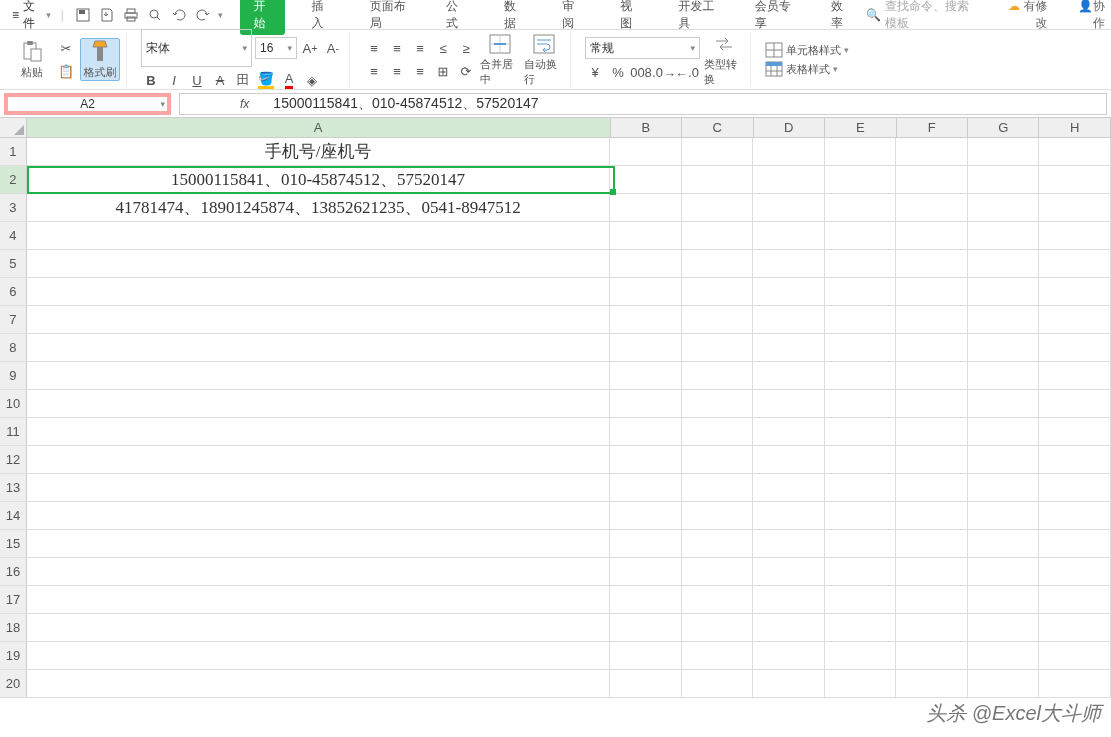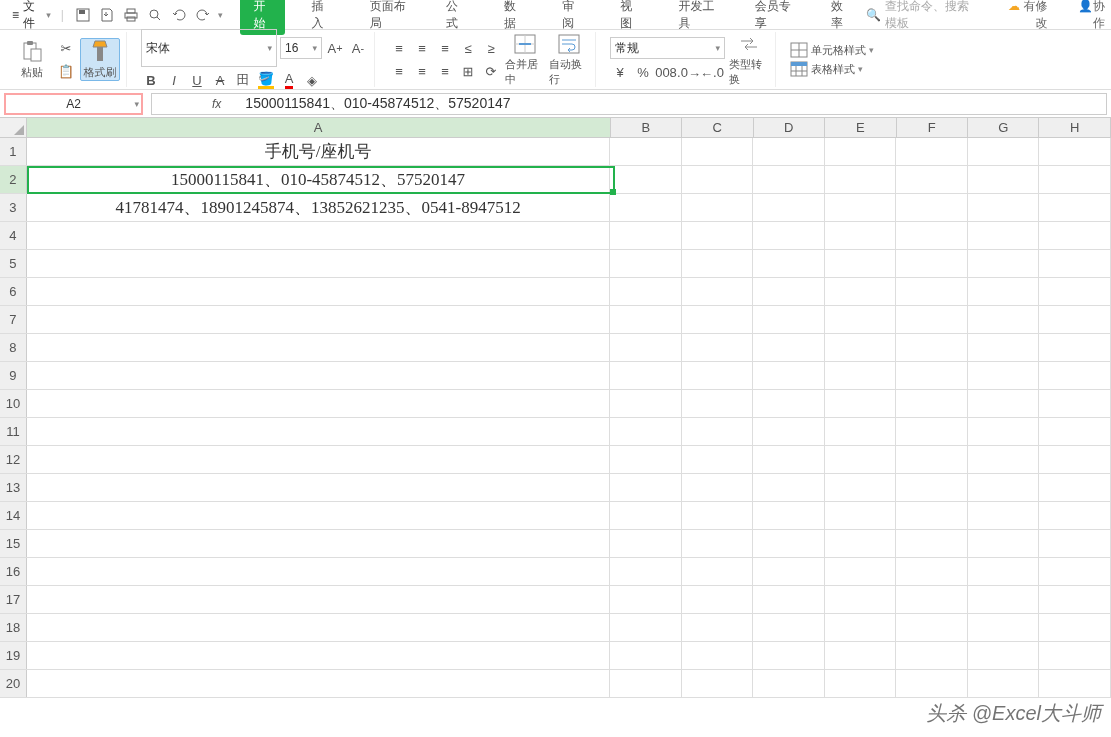--- a/index.html
+++ b/index.html
@@ -17,29 +17,29 @@
 .r-links { display: flex; gap: 24px; margin-left: 20px; color: #666; align-items: center; text-align: right; }
 
 
 .ribbon { height: 60px; border-bottom: 1px solid #ddd; display: flex; align-items: stretch; padding: 2px 6px; gap: 8px; }
 .grp { display: flex; align-items: center; gap: 4px; border-right: 1px solid #eee; padding: 0 6px; }
 .big { display: flex; flex-direction: column; align-items: center; justify-content: center; width: 40px; font-size: 11px; color: #555; gap: 2px; }
 .big.sel { background: #cce4f7; border: 1px solid #7ab8e8; border-radius: 2px; align-items: center; }
 .icn { color: #666; }
 .stack { display: flex; flex-direction: column; gap: 3px; }
 .row { display: flex; align-items: center; gap: 3px; }
-.fontname { width: 136px; height: 22px; border: 1px solid #ccc; font-size: 12px; padding: 18px 4px; display: flex; align-items: center; justify-content: space-between; }
+.fontname { width: 111px; height: 22px; border: 1px solid #ccc; font-size: 12px; padding: 18px 4px; display: flex; align-items: center; justify-content: space-between; }
 .fontsize { width: 42px; height: 22px; border: 1px solid #ccc; font-size: 12px; padding: 0 4px; display: flex; align-items: center; justify-content: space-between; }
 .btn { width: 20px; height: 20px; display: flex; align-items: center; justify-content: center; color: #555; font-size: 13px; }
 .numfmt { width: 115px; height: 22px; border: 1px solid #ccc; padding: 0 4px; display: flex; align-items: center; justify-content: space-between; }
 .lbl { font-size: 11px; color: #555; }
 
 
 .fbar { height: 28px; border-bottom: 1px solid #ccc; display: flex; align-items: center; }
-.namebox { width: 139px; height: 22px; border: 2px solid #fca5a5; margin: 0 4px; display: flex; align-items: center; justify-content: center; position: relative; }
+.namebox { width: 167px; height: 22px; border: 4px solid #fca5a5; margin: 0 4px; display: flex; align-items: center; justify-content: center; position: relative; }
 .namebox .dd { position: absolute; right: 2px; color: #888; font-size: 9px; }
 .fbox { flex: 1; height: 22px; border: 1px solid #ccc; margin: 0 4px; display: flex; align-items: center; padding: 0 6px; gap: 24px; font-family: monospace; }
 .fx { font-style: italic; color: #555; }
 
 
 .grid { position: relative; }
 .colhdrs { display: flex; border-bottom: 1px solid #ccc; height: 20px; }
 .corner { width: 27px; border-right: 1px solid #ccc; background: #f0f0f0; position: relative; }
 .corner::after { content: ""; position: absolute; right: 2px; bottom: 2px; border-left: 10px solid transparent; border-bottom: 10px solid #b0b0b0; }
 .ch { border-right: 1px solid #ccc; background: #efefef; display: flex; align-items: center; justify-content: center; font-size: 13px; color: #555; }

